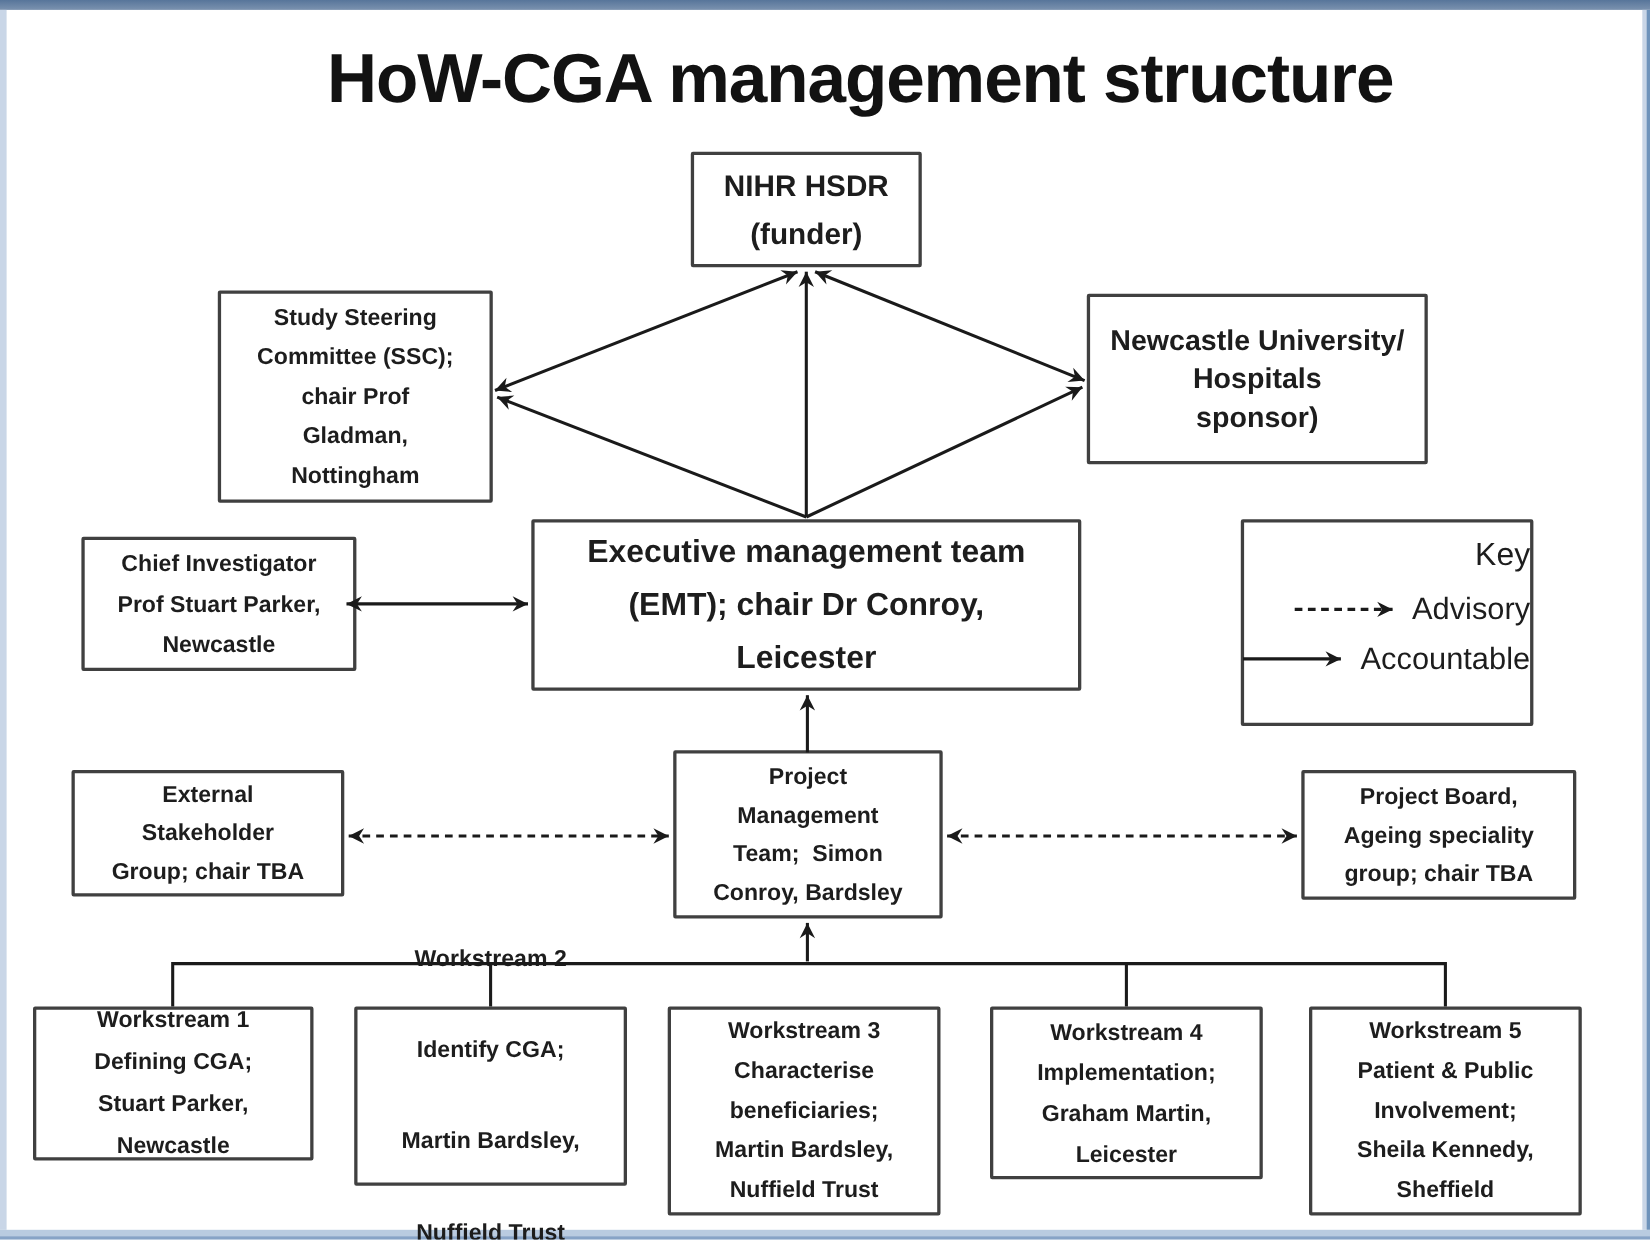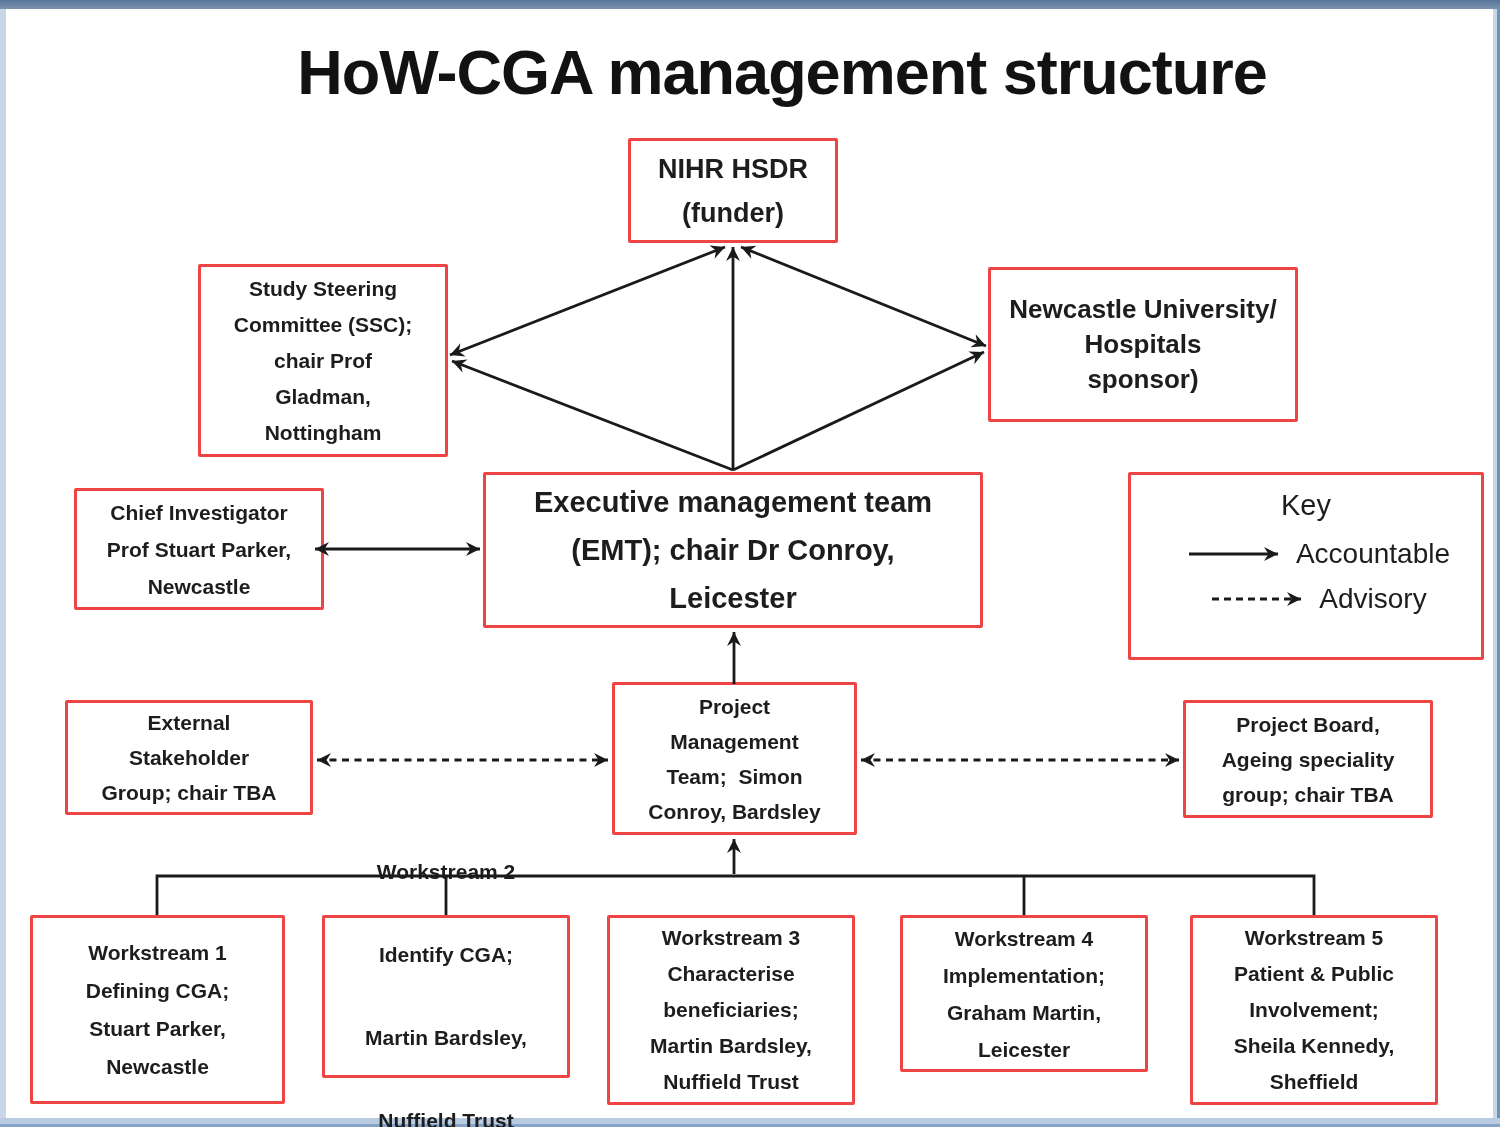--- a/index.html
+++ b/index.html
@@ -12,21 +12,21 @@
   .frame-bottom{position:absolute;left:0;bottom:0;width:1500px;height:9px;background:#b9cbe0;border-bottom:3px solid #87a3c6;box-sizing:border-box;}
   .frame-left{position:absolute;left:0;top:9px;width:6px;height:1109px;background:#c9d6e7;}
   .frame-right{position:absolute;right:0;top:9px;width:7px;height:1109px;background:#c9d6e7;border-right:3px solid #6e93bb;box-sizing:border-box;}
 
   .title{
     position:absolute;left:0;top:26px;width:100%;text-align:center;
     font-size:63px;font-weight:bold;letter-spacing:-1px;color:#121212;line-height:92px;padding-left:32px;
   }
 
   .node{
-    position:absolute;box-sizing:border-box;border:3px solid #ef4444;border-radius:2px;
+    position:absolute;box-sizing:border-box;border:3px solid #404040;border-radius:2px;
     background:#fff;display:flex;flex-direction:column;justify-content:center;align-items:center;
     text-align:center;font-weight:bold;z-index:2;
   }
   .node .ln{display:block;white-space:pre;}
 
   .n-funder{left:628px;top:138px;width:210px;height:105px;font-size:27px;}
   .n-funder .ln{line-height:44px;}
   .n-ssc{left:198px;top:264px;width:250px;height:193px;font-size:21px;}
   .n-ssc .ln{line-height:36px;}
   .n-newcastle{left:988px;top:267px;width:310px;height:155px;font-size:26px;}
@@ -34,33 +34,33 @@
   .n-emt{left:483px;top:472px;width:500px;height:156px;font-size:29px;}
   .n-emt .ln{line-height:48px;}
   .n-ci{left:62px;top:488px;width:250px;height:122px;font-size:21px;margin-left:12px;}
   .n-ci .ln{line-height:37px;}
   .n-pmt{left:612px;top:682px;width:245px;height:153px;font-size:21px;}
   .n-pmt .ln{line-height:35px;}
   .n-esg{left:65px;top:700px;width:248px;height:115px;font-size:21px;}
   .n-esg .ln{line-height:35px;}
   .n-pb{left:1183px;top:700px;width:250px;height:118px;font-size:21px;}
   .n-pb .ln{line-height:35px;}
-  .n-ws1{left:30px;top:915px;width:255px;height:189px;font-size:21px;justify-content:center;}
+  .n-ws1{left:30px;top:915px;width:255px;height:140px;font-size:21px;justify-content:center;}
   .n-ws1 .ln{line-height:38px;}
   .n-ws2{left:322px;top:915px;width:248px;height:163px;font-size:21px;gap:45px;}
   .n-ws2 .ln{line-height:38px;}
   .n-ws3{left:607px;top:915px;width:248px;height:190px;font-size:21px;}
   .n-ws3 .ln{line-height:36px;}
   .n-ws4{left:900px;top:915px;width:248px;height:157px;font-size:21px;}
   .n-ws4 .ln{line-height:37px;}
   .n-ws5{left:1190px;top:915px;width:248px;height:190px;font-size:21px;}
   .n-ws5 .ln{line-height:36px;}
 
-  .n-key{left:1128px;top:472px;width:356px;height:188px;font-weight:normal;
-         justify-content:flex-start;align-items:center;padding:10px 0 0 0;}
+  .n-key{left:1128px;top:472px;width:266px;height:188px;font-weight:normal;
+         justify-content:flex-start;align-items:flex-end;padding:10px 0 0 0;}
   .key-title{font-size:29px;text-align:center;line-height:40px;}
   .key-row{display:flex;align-items:center;gap:10px;padding-left:24px;margin-top:13px;}
   .key-label{font-size:28px;}
 
   svg.wires{position:absolute;left:0;top:0;z-index:3;pointer-events:none;}
 </style>
 </head>
 <body>
 
 <div class="slide">
@@ -133,42 +133,42 @@
   </div>
 
   <div class="node n-ci">
     <span class="ln">Chief Investigator</span>
     <span class="ln">Prof Stuart Parker,</span>
     <span class="ln">Newcastle</span>
   </div>
 
   <div class="node n-key">
     <div class="key-title">Key</div>
+    <div class="key-row">
+      <svg width="100" height="20">
+        <defs>
+          <marker id="kah2" markerUnits="userSpaceOnUse" markerWidth="18" markerHeight="18" refX="16" refY="9" orient="auto">
+            <path d="M2,2 L16,9 L2,16 L6.5,9 Z" fill="#1a1a1a"></path>
+          </marker>
+        </defs>
+        <line x1="3" y1="10" x2="92" y2="10" stroke="#1a1a1a" stroke-width="2.8" stroke-dasharray="7 5" marker-end="url(#kah2)"></line>
+      </svg>
+      <span class="key-label">Advisory</span>
+    </div>
     <div class="key-row">
       <svg width="100" height="20">
         <defs>
           <marker id="kah" markerUnits="userSpaceOnUse" markerWidth="18" markerHeight="18" refX="16" refY="9" orient="auto">
             <path d="M2,2 L16,9 L2,16 L6.5,9 Z" fill="#1a1a1a"></path>
           </marker>
         </defs>
         <line x1="3" y1="10" x2="92" y2="10" stroke="#1a1a1a" stroke-width="2.8" marker-end="url(#kah)"></line>
       </svg>
       <span class="key-label">Accountable</span>
     </div>
-    <div class="key-row">
-      <svg width="100" height="20">
-        <defs>
-          <marker id="kah2" markerUnits="userSpaceOnUse" markerWidth="18" markerHeight="18" refX="16" refY="9" orient="auto">
-            <path d="M2,2 L16,9 L2,16 L6.5,9 Z" fill="#1a1a1a"></path>
-          </marker>
-        </defs>
-        <line x1="3" y1="10" x2="92" y2="10" stroke="#1a1a1a" stroke-width="2.8" stroke-dasharray="7 5" marker-end="url(#kah2)"></line>
-      </svg>
-      <span class="key-label">Advisory</span>
-    </div>
   </div>
 
   <div class="node n-pmt">
     <span class="ln">Project</span>
     <span class="ln">Management</span>
     <span class="ln">Team;  Simon</span>
     <span class="ln">Conroy, Bardsley</span>
   </div>
 
   <div class="node n-esg">

